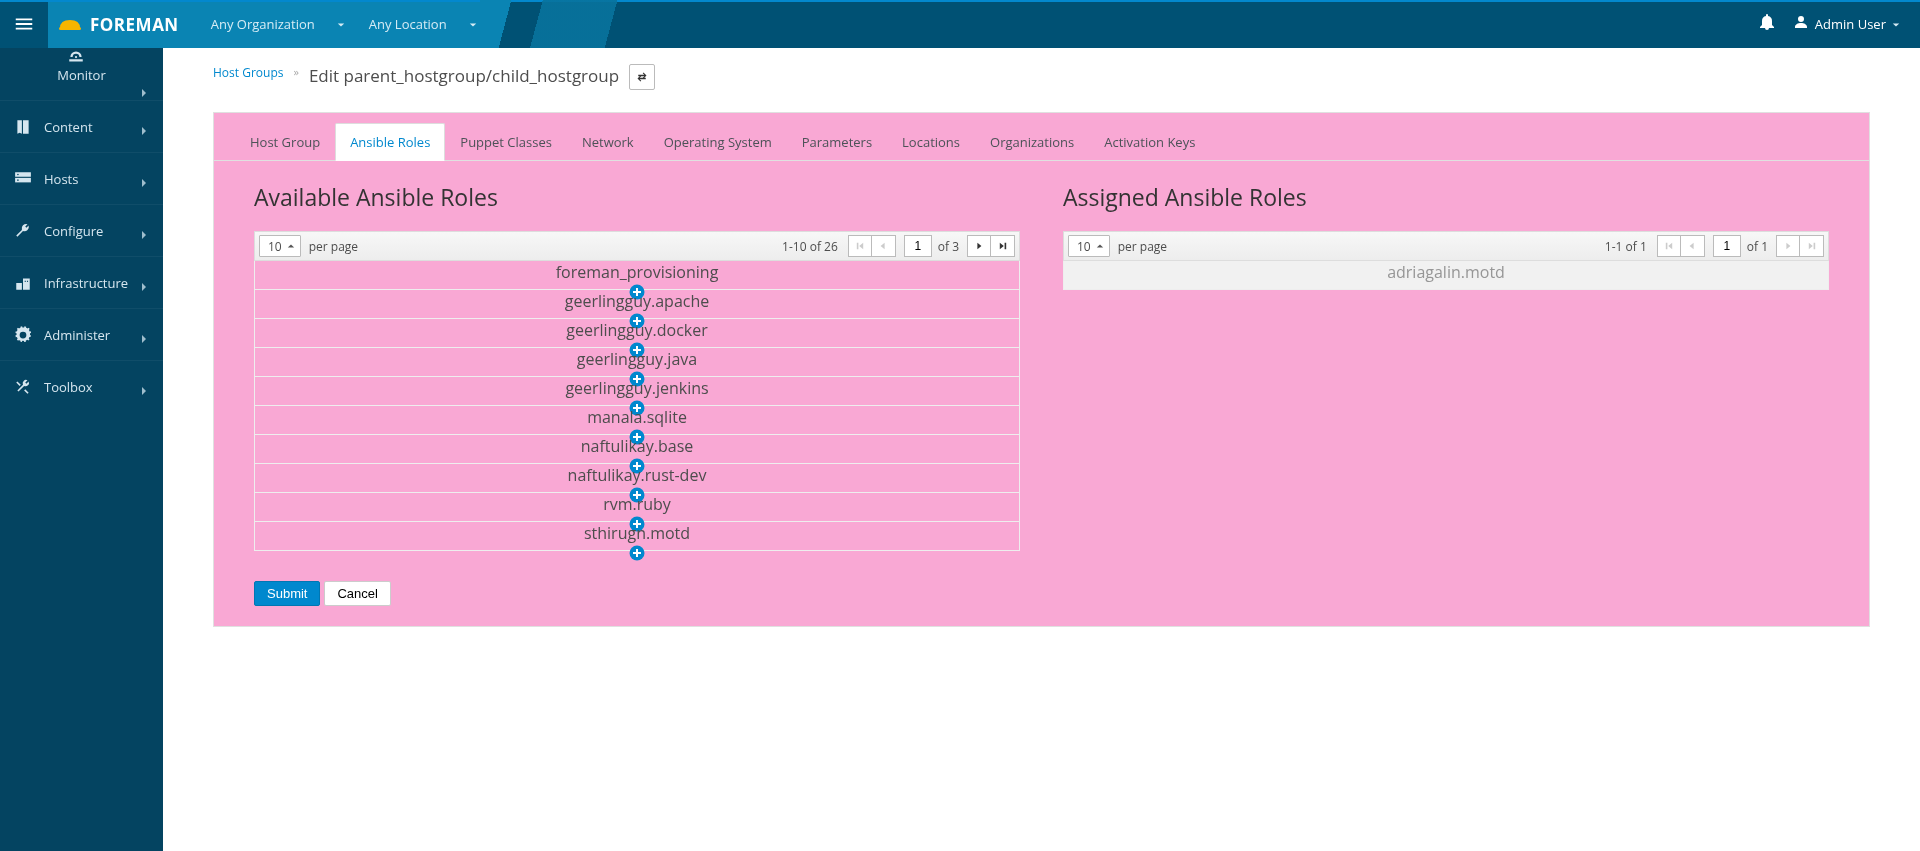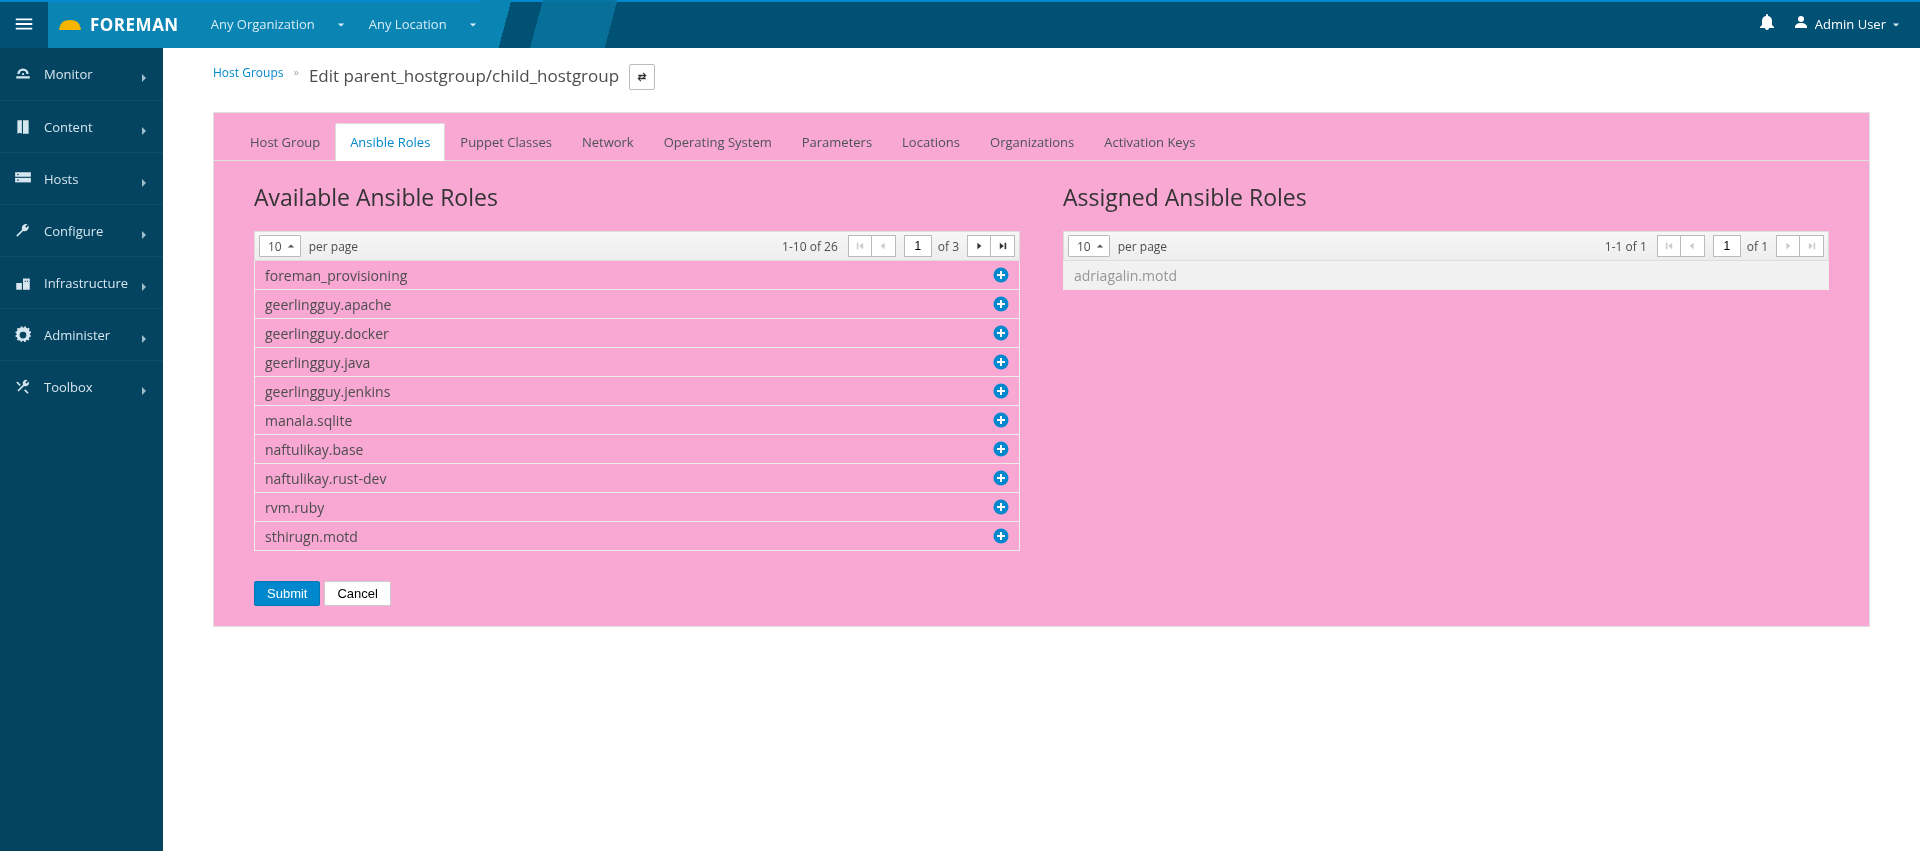--- a/index.html
+++ b/index.html
@@ -16,21 +16,21 @@
 .context-sel { background: #0a84b3; height: 48px; display: flex; align-items: center; padding: 0 12px; color: #d6ecf5; font-size: 13px; cursor: pointer; gap: 22px; }
 .topbar-spacer { flex: 1; }
 .topbar-decor { height: 48px; width: 380px; position: absolute; left: 480px; top: 0; background: linear-gradient(105deg, #0a84b3 0, #0a84b3 8%, transparent 8%, transparent 16%, rgba(8,115,157,0.9) 16%, rgba(8,115,157,0.9) 35%, transparent 35%); z-index: 0; pointer-events: none; }
 .topbar-right { display: flex; align-items: center; gap: 18px; padding-right: 20px; z-index: 2; }
 .bell-icon svg, .user-icon svg { width: 16px; height: 16px; fill: #fff; }
 .user-box { display: flex; align-items: center; gap: 6px; cursor: pointer; font-size: 13px; }
 
 
 .sidebar { position: absolute; top: 48px; left: 0; bottom: 0; width: 163px; background: #044461; color: #d6e6ef; }
 .side-item { height: 52px; display: flex; align-items: center; padding: 0 14px; border-top: 1px solid rgba(255,255,255,0.05); cursor: pointer; font-size: 13px; }
-.side-item:first-child { border-top: none; }
+.side-item:first-child { border-top: none; flex-direction: column; }
 .side-item .side-icon { width: 18px; height: 18px; margin-right: 12px; }
 .side-item .side-icon svg { width: 18px; height: 18px; fill: #d6e6ef; }
 .side-item .chev { margin-left: auto; width: 10px; height: 10px; }
 .side-item .chev svg { width: 10px; height: 10px; fill: #9fbecd; }
 
 
 .main { position: absolute; top: 48px; left: 163px; right: 0; bottom: 0; overflow: auto; padding: 12px 0 40px 0; background: #fff; }
 .breadcrumb { padding: 4px 50px 12px 50px; font-size: 13px; display: flex; align-items: flex-start; gap: 10px; }
 .breadcrumb a { color: #0088ce; text-decoration: none; font-size: 12px; }
 .breadcrumb .sep { color: #aaa; font-size: 11px; }
@@ -56,21 +56,21 @@
 .pager-btn { border: 1px solid #bbb; border-left: none; background: #fff; width: 24px; height: 22px; display: inline-flex; align-items: center; justify-content: center; cursor: pointer; }
 .pager-btn:first-child { border-left: 1px solid #bbb; }
 .pager-btn.disabled { color: #ccc; cursor: default; }
 .pager-btn svg { width: 8px; height: 8px; }
 .pager-btn.disabled svg { fill: #ccc; }
 .pager-btn:not(.disabled) svg { fill: #333; }
 .page-input { width: 28px; height: 22px; text-align: center; border: 1px solid #bbb; margin: 0 6px 0 8px; font-size: 12px; }
 .of-n { margin-right: 8px; }
 
 .role-list { border-left: 1px solid #eee; border-right: 1px solid #eee; }
-.role-row { height: 29px; border-bottom: 1px solid #eee; display: flex; align-items: center; padding: 0 10px; font-size: 14px; color: #4d4d4d; }
+.role-row { height: 29px; border-bottom: 1px solid #eee; display: flex; align-items: center; padding: 0 10px; font-size: 16px; color: #4d4d4d; flex-direction: column; }
 .role-row .role-name { flex: 1; }
 .add-btn { width: 16px; height: 16px; cursor: pointer; }
 .add-btn svg { width: 16px; height: 16px; }
 .role-row.assigned { background: #f1f1f1; color: #969696; }
 
 .actions { padding: 0 40px 20px 40px; display: flex; gap: 4px; }
 .btn { border: 1px solid #ccc; background: #fff; padding: 4px 12px; font-size: 13px; border-radius: 2px; cursor: pointer; }
 .btn-primary { background: #0088ce; color: #fff; border-color: #0077b3; }
 .caret-down { display: inline-block; }
 .caret-down svg { width: 8px; height: 8px; fill: #d6ecf5; }

